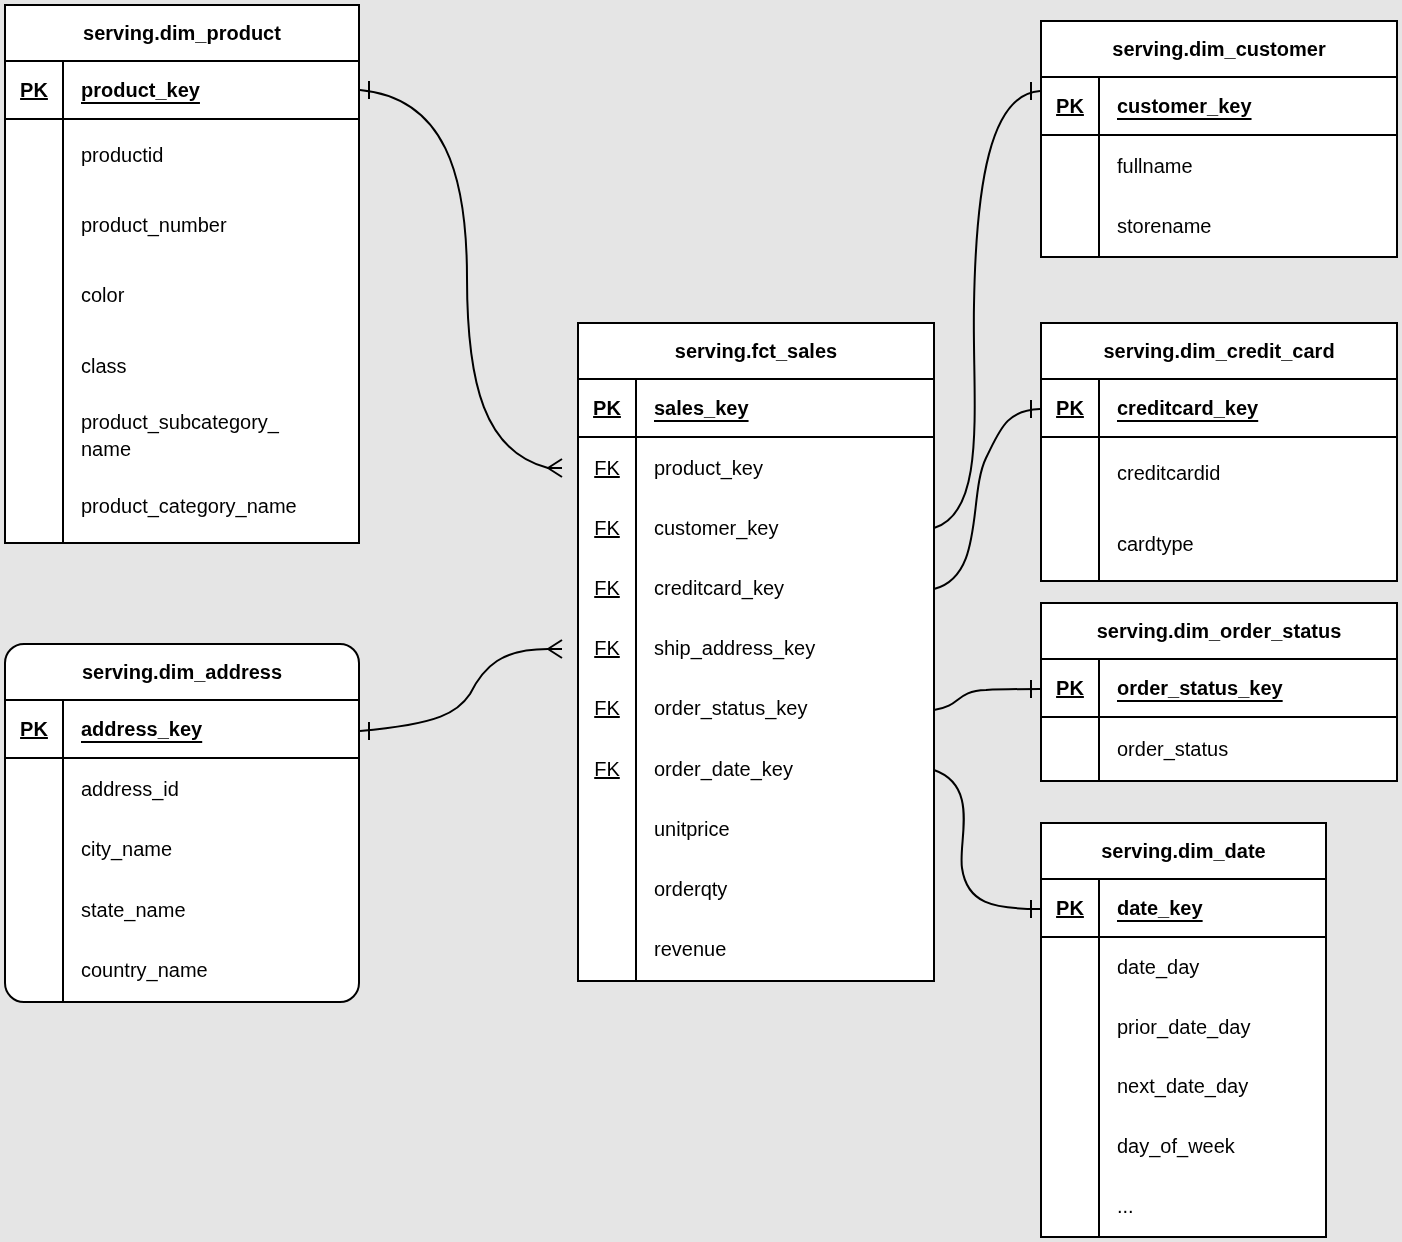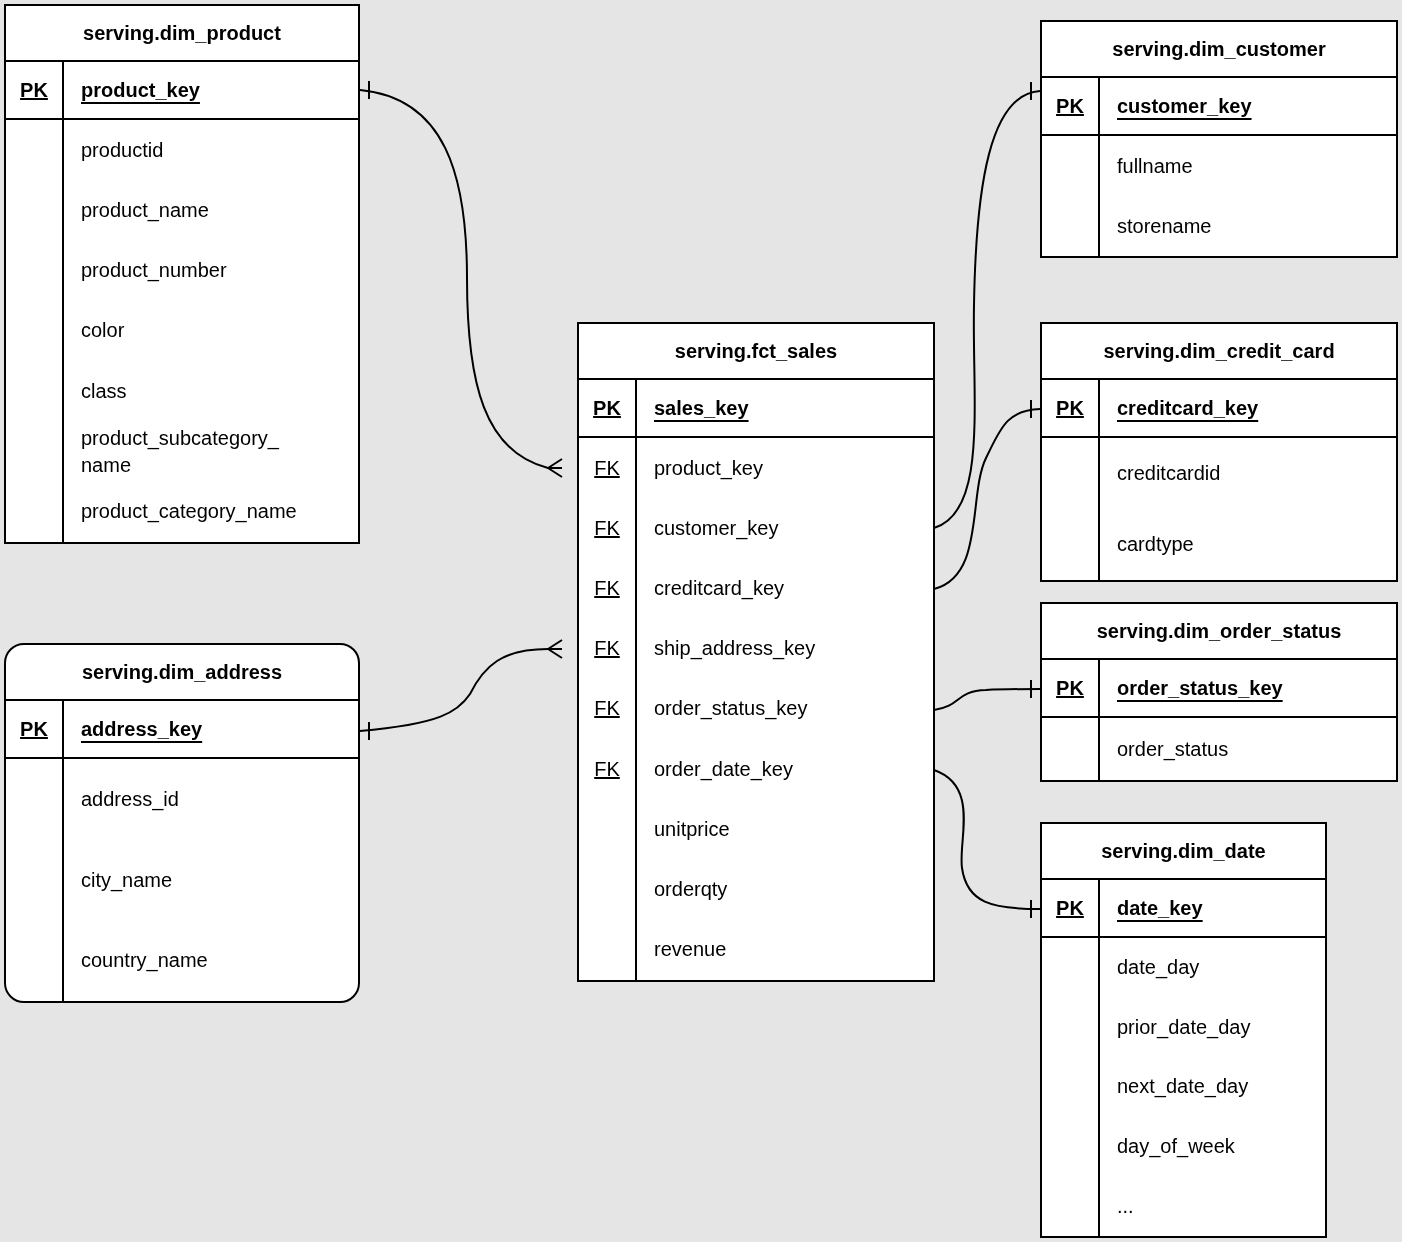--- a/index.html
+++ b/index.html
@@ -147,26 +147,20 @@
     <div class="t-fields">
       <div class="t-row">
           <div class="t-badge"></div>
           <div class="t-fname">
             <span>productid</span>
           </div>
         </div>
       <div class="t-row">
           <div class="t-badge"></div>
           <div class="t-fname">
-            <span>product_name</span>
-          </div>
-        </div>
-      <div class="t-row">
-          <div class="t-badge"></div>
-          <div class="t-fname">
             <span>product_number</span>
           </div>
         </div>
       <div class="t-row">
           <div class="t-badge"></div>
           <div class="t-fname">
             <span>color</span>
           </div>
         </div>
       <div class="t-row">
@@ -205,20 +199,26 @@
         </div>
       <div class="t-row">
           <div class="t-badge"></div>
           <div class="t-fname">
             <span>city_name</span>
           </div>
         </div>
       <div class="t-row">
           <div class="t-badge"></div>
           <div class="t-fname">
+            <span>state_name</span>
+          </div>
+        </div>
+      <div class="t-row">
+          <div class="t-badge"></div>
+          <div class="t-fname">
             <span>country_name</span>
           </div>
         </div>
     </div>
   </div>
 
   <div class="table" id="t-fct-sales">
     <div class="t-title">serving.fct_sales</div>
     <div class="t-row pk-row">
       <div class="t-badge">PK</div>

